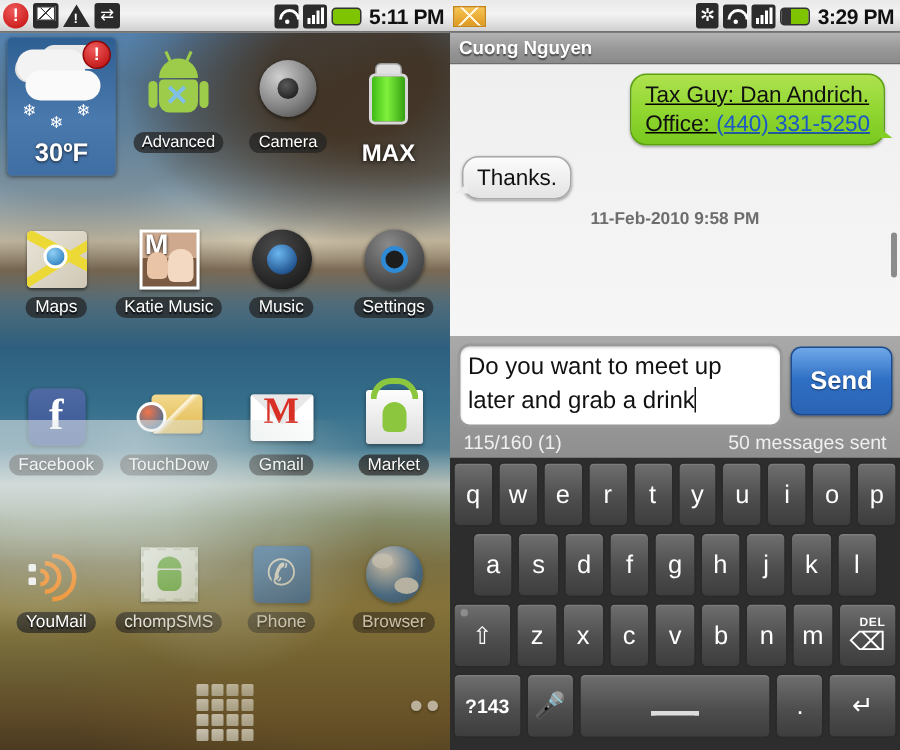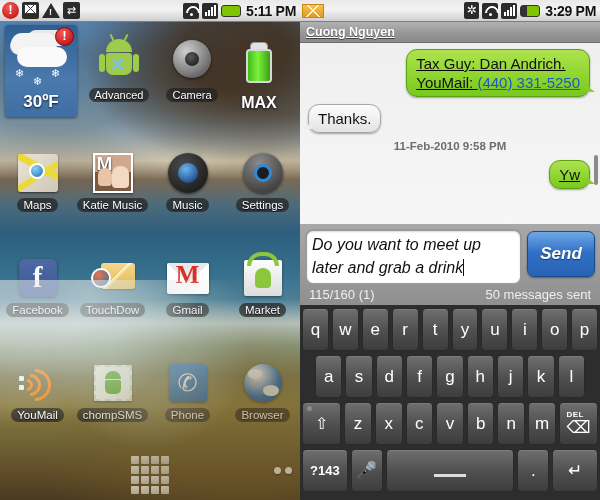--- a/index.html
+++ b/index.html
@@ -177,62 +177,62 @@
   .drawer{position:absolute;left:50%;transform:translateX(-50%);bottom:6px;width:38px;height:38px;
      display:grid;grid-template-columns:repeat(4,1fr);grid-gap:2px;opacity:.92;}
   .drawer span{background:linear-gradient(to bottom,#f2f2ee,#c8c8be);border-radius:1px;}
   .dots{position:absolute;right:8px;bottom:26px;display:flex;gap:4px;}
   .dots i{width:7px;height:7px;border-radius:50%;background:#e8e8e8;box-shadow:0 1px 2px rgba(0,0,0,.6);}
 
   
   .sms{position:absolute;inset:22px 0 0 0;background:#f3f3f3;display:flex;flex-direction:column;}
   .sms-header{height:21px;background:linear-gradient(to bottom,#b2b2b2,#979797 55%,#8a8a8a);
      border-bottom:1px solid #6d6d6d;display:flex;align-items:center;padding-left:6px;box-sizing:border-box;}
-  .sms-header .t{color:#fff;font-weight:bold;font-size:12.5px;text-shadow:0 1px 1px rgba(0,0,0,.55);text-decoration:underline;}
+  .sms-header .t{color:#fff;font-weight:bold;font-size:12.5px;text-shadow:0 1px 1px rgba(0,0,0,.55);}
   .thread{position:relative;flex:1;background:linear-gradient(to bottom,#efefef,#f6f6f6);padding:6px 4px 2px 4px;overflow:hidden;}
 
   .bubble{display:inline-block;max-width:225px;border-radius:11px;padding:4px 9px;position:relative;
      font-size:15px;line-height:19px;color:#111;box-shadow:0 1px 2px rgba(0,0,0,.35);}
   .row{display:flex;margin-bottom:7px;}
   .row.out{justify-content:flex-end;padding-right:6px;text-decoration:underline;}
   .row.in{justify-content:flex-start;padding-left:4px;}
   .b-out{background:linear-gradient(to bottom,#aee24f,#8fd62f 55%,#79c81f);border:1px solid #5ba010;}
   .b-out:after{content:"";position:absolute;right:-6px;bottom:4px;width:0;height:0;
      border-left:9px solid #84cf26;border-top:7px solid transparent;}
   .b-in{background:linear-gradient(to bottom,#fcfcfc,#e3e3e3);border:1px solid #a8a8a8;}
   .b-in:after{content:"";position:absolute;left:-6px;bottom:3px;width:0;height:0;
      border-right:9px solid #ececec;border-top:7px solid transparent;}
   .phone-link{color:#1a58c8;text-decoration:underline;}
   .tstamp{text-align:center;color:#6d6d6d;font-size:11.5px;font-weight:bold;margin:4px 0 8px 0;}
   .vscroll{position:absolute;right:2px;top:112px;width:4px;height:30px;border-radius:2px;background:#8b8b8b;}
 
   
   .compose{background:linear-gradient(to bottom,#a9a9a9,#8f8f8f);padding:5px 5px 0 5px;}
-  .compose-row{display:flex;align-items:flex-start;gap:5px;font-style:italic;}
+  .compose-row{display:flex;align-items:flex-start;gap:5px;}
   .textbox{flex:1;min-height:48px;background:#fff;border:2px solid #9a9a9a;border-radius:8px;padding:2px 5px;
      font-size:16px;line-height:23px;color:#111;position:relative;box-shadow:inset 0 1px 2px rgba(0,0,0,.15);}
   .caret{display:inline-block;width:1px;height:17px;background:#111;vertical-align:-3px;}
   .sendbtn{width:66px;height:44px;margin-top:2px;border-radius:7px;
      background:linear-gradient(to bottom,#6fa8e8,#2f6fc4 48%,#2a63b4);border:1px solid #1b4b8e;
      color:#fff;font-weight:bold;font-size:17px;display:flex;align-items:center;justify-content:center;
      text-shadow:0 1px 1px rgba(0,0,0,.5);box-shadow:0 1px 2px rgba(0,0,0,.4);}
   .counters{display:flex;justify-content:space-between;padding:2px 4px 3px 4px;color:#efefef;font-size:13px;}
 
   
   .kb{background:#2d2d2d;padding:3px 2px 4px 2px;}
   .krow{display:flex;justify-content:center;gap:3px;margin-bottom:4px;}
   .key{height:41px;border-radius:4px;background:linear-gradient(to bottom,#6f6f6f,#4e4e4e 55%,#3d3d3d);
      border:1px solid #2a2a2a;color:#fff;display:flex;align-items:center;justify-content:center;
      font-size:17px;box-shadow:0 1px 0 rgba(255,255,255,.10) inset;flex:1;min-width:0;}
   .krow.r2{padding:0 13px;}
   .key.wide{flex:1.45;}
   .key.space{flex:4.2;}
   .key.small{font-size:13px;font-weight:bold;}
   .key .shift{font-size:16px;}
-  .key .delwrap{display:flex;flex-direction:column;align-items:flex-start;line-height:1;}
+  .key .delwrap{display:flex;flex-direction:column;align-items:flex-end;line-height:1;}
   .key .delwrap b{font-size:8px;letter-spacing:.5px;}
   .shiftkey{position:relative;}
   .shiftkey:before{content:"";position:absolute;left:4px;top:3px;width:5px;height:5px;border-radius:50%;background:#8d8d8d;}
   .spaceglyph{width:26px;height:3px;background:#ddd;border-left:3px solid #ddd;border-right:3px solid #ddd;
      box-sizing:content-box;margin-top:10px;}
 </style>
 </head>
 <body>
 
 <div class="screen">
@@ -470,33 +470,30 @@
 
       <div class="sms-header">
         <span class="t">Cuong Nguyen</span>
       </div>
 
       <div class="thread">
 
         <div class="row out">
           <div class="bubble b-out">
             <div>Tax Guy: Dan Andrich.</div>
-            <div><span>YouMail: </span><a class="phone-link" href="#">(440) 331-5250</a></div>
+            <div><span>Office: </span><a class="phone-link" href="#">(440) 331-5250</a></div>
           </div>
         </div>
 
         <div class="row in">
           <div class="bubble b-in">Thanks.</div>
         </div>
 
         <div class="tstamp">11-Feb-2010 9:58 PM</div>
 
-        <div class="row out">
-          <div class="bubble b-out">Yw</div>
-        </div>
 
         <div class="vscroll"></div>
       </div>
 
       <div class="compose">
         <div class="compose-row">
           <div class="textbox"><span>Do you want to meet up later and grab a drink</span><span class="caret"></span></div>
           <div class="sendbtn">Send</div>
         </div>
         <div class="counters">

